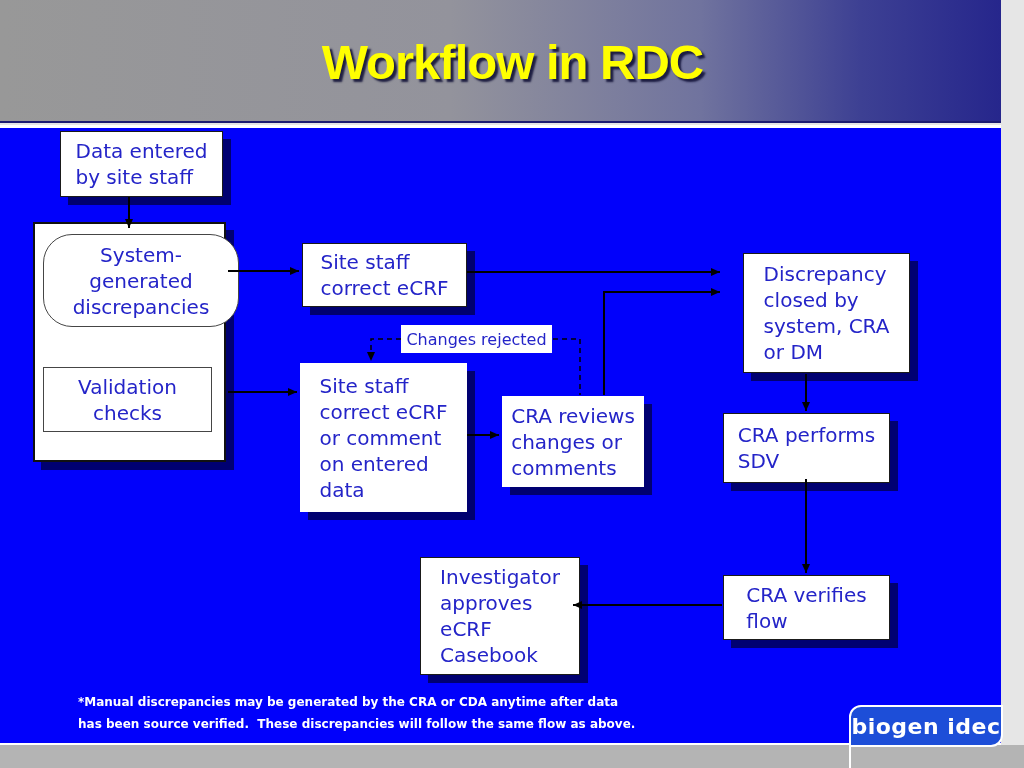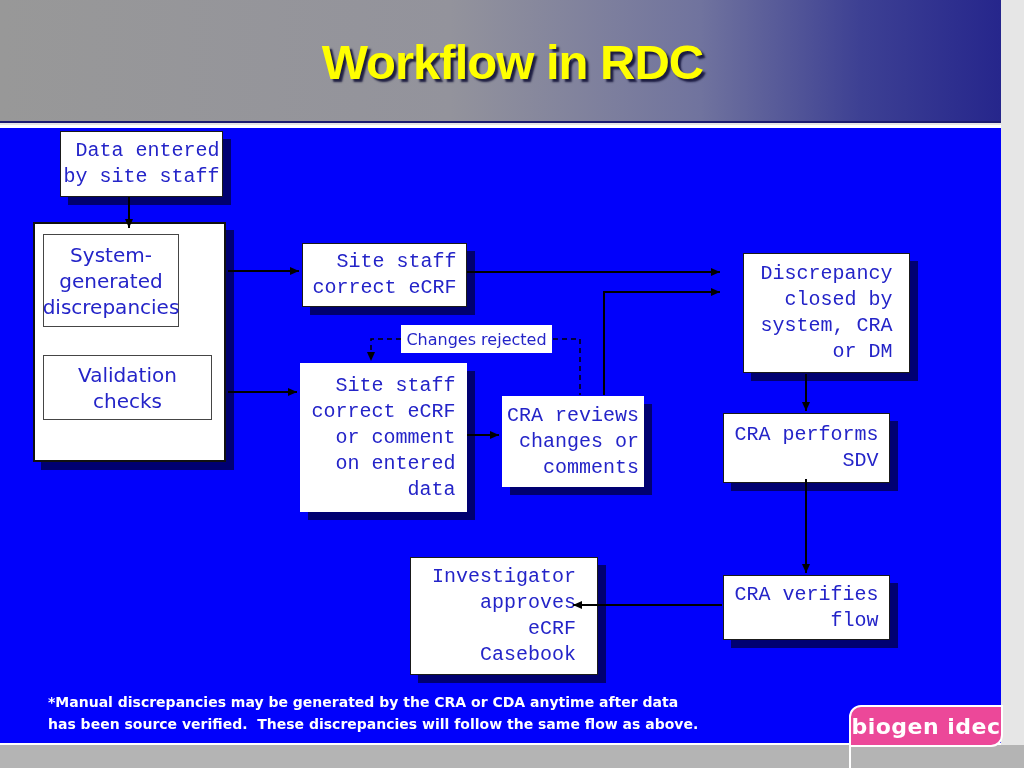--- a/index.html
+++ b/index.html
@@ -36,26 +36,25 @@
     position:absolute; left:0; top:743px; width:1001px; height:2px; background:#ffffff;
   }
   .bottom-strip {
     position:absolute; left:0; top:745px; width:1024px; height:23px; background:#b4b4b4;
   }
   .node {
     position:absolute;
     background:#ffffff;
     color:#2424c8;
     display:flex; align-items:center; justify-content:center;
-    text-align:right;
+    text-align:left;
     font-size:20px; line-height:1.3;
     white-space:pre-line;
     box-shadow:8px 8px 0 rgba(0,0,0,0.55);
     border:1px solid #1a1a1a;
-    font-family:Liberation Mono, monospace;
   }
   .node.no-border { border:none; }
   .container-box {
     position:absolute;
     background:#ffffff;
     border:2px solid #111111;
     box-shadow:8px 8px 0 rgba(0,0,0,0.55);
   }
   .inner-box {
     position:absolute;
@@ -69,52 +68,52 @@
   }
   .label-box {
     position:absolute;
     background:#ffffff;
     color:#2424c8;
     display:flex; align-items:center; justify-content:center;
     text-align:center;
     font-size:16px;
   }
   .footnote {
-    position:absolute; left:48px; top:691px; width:760px;
-    color:#ffffff; font-weight:bold; font-size:14px; line-height:22px;
+    position:absolute; left:78px; top:691px; width:760px;
+    color:#ffffff; font-weight:bold; font-size:12px; line-height:22px;
     white-space:pre-wrap;
   }
   .logo {
     position:absolute; left:849px; top:705px; width:154px; height:42px;
-    background:#ec4899;
+    background:#1d4ed8;
     border:2px solid #ffffff;
     border-radius:12px 0 12px 0;
     display:flex; align-items:center; justify-content:center;
     color:#ffffff; font-size:22px; font-weight:bold; letter-spacing:0.5px;
   }
   .logo-tail {
     position:absolute; left:849px; top:745px; width:2px; height:23px; background:#ffffff;
   }
   svg.arrows {
     position:absolute; left:0; top:0; width:1024px; height:768px;
     pointer-events:none;
   }
   
   #n-data-entered     { left:60px;  top:131px; width:163px; height:66px; }
   #n-container        { left:33px;  top:222px; width:193px; height:240px; }
-  #n-system-generated { left:43px;  top:234px; width:136px; height:93px; }
-  #n-validation       { left:43px;  top:355px; width:169px; height:65px; }
+  #n-system-generated { left:43px;  top:234px; width:196px; height:93px;border-radius:29px; }
+  #n-validation       { left:43px;  top:367px; width:169px; height:65px; }
   #n-site-correct     { left:302px; top:243px; width:165px; height:64px; }
   #n-changes-rejected { left:401px; top:325px; width:151px; height:28px; }
   #n-site-comment     { left:300px; top:363px; width:167px; height:149px; }
   #n-cra-reviews      { left:502px; top:396px; width:142px; height:91px; }
   #n-discrepancy      { left:723px; top:253px; width:167px; height:120px;margin-left:20px; }
   #n-cra-performs     { left:723px; top:413px; width:167px; height:70px; }
   #n-cra-verifies     { left:723px; top:575px; width:167px; height:65px; }
-  #n-investigator     { left:410px; top:557px; width:188px; height:118px; }
+  #n-investigator     { left:420px; top:557px; width:160px; height:118px; }
 </style>
 </head>
 <body>
 
 <div class="header"></div>
 <div class="header-gap"></div>
 <div class="title">Workflow in RDC</div>
 <div class="canvas"></div>
 <div class="bottom-line"></div>
 <div class="bottom-strip"></div>

